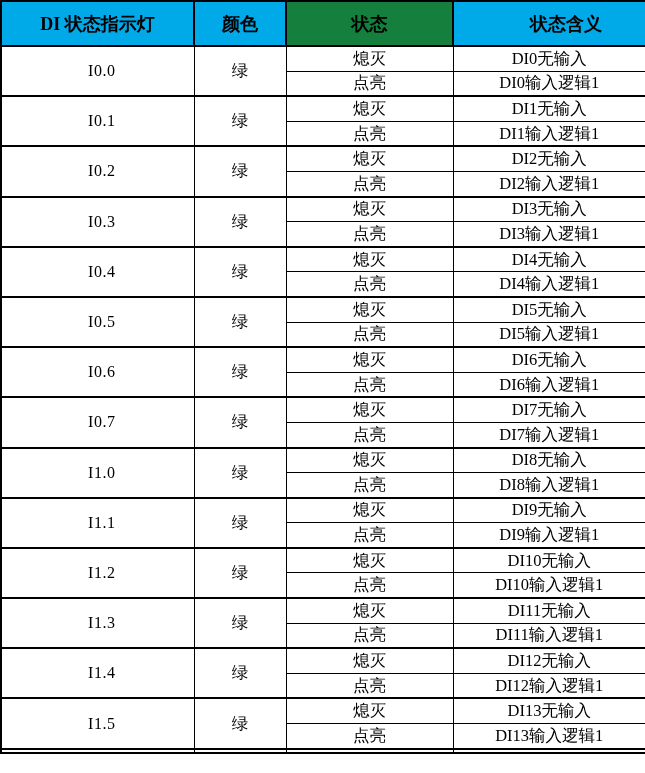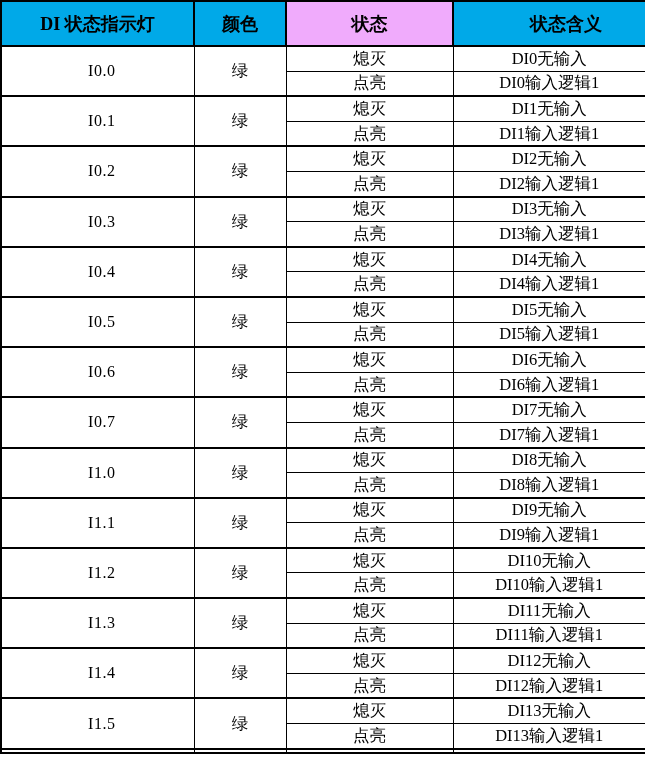--- a/index.html
+++ b/index.html
@@ -64,21 +64,21 @@
   <colgroup>
     <col style="width:193px">
     <col style="width:92px">
     <col style="width:167px">
     <col style="width:193px">
   </colgroup>
   <thead>
     <tr>
       <th class="hdr" style="background: rgb(0, 169, 232);">DI 状态指示灯</th>
       <th class="hdr" style="background: rgb(0, 169, 232); margin-top: 20px;">颜色</th>
-      <th class="hdr" style="background: #f0abfc;">状态</th>
+      <th class="hdr" style="background: #15803d;">状态</th>
       <th class="hdr" style="background: rgb(0, 169, 232); padding-left: 33px;">状态含义</th>
     </tr>
   </thead>
   <tbody id="table-body">
   <tr class="row-a">
     <td class="indicator-cell" rowspan="2">I0.0</td>
     <td class="color-cell" rowspan="2">绿</td>
     <td class="state-cell">熄灭</td>
     <td class="meaning-cell">DI0无输入</td>
   </tr>

